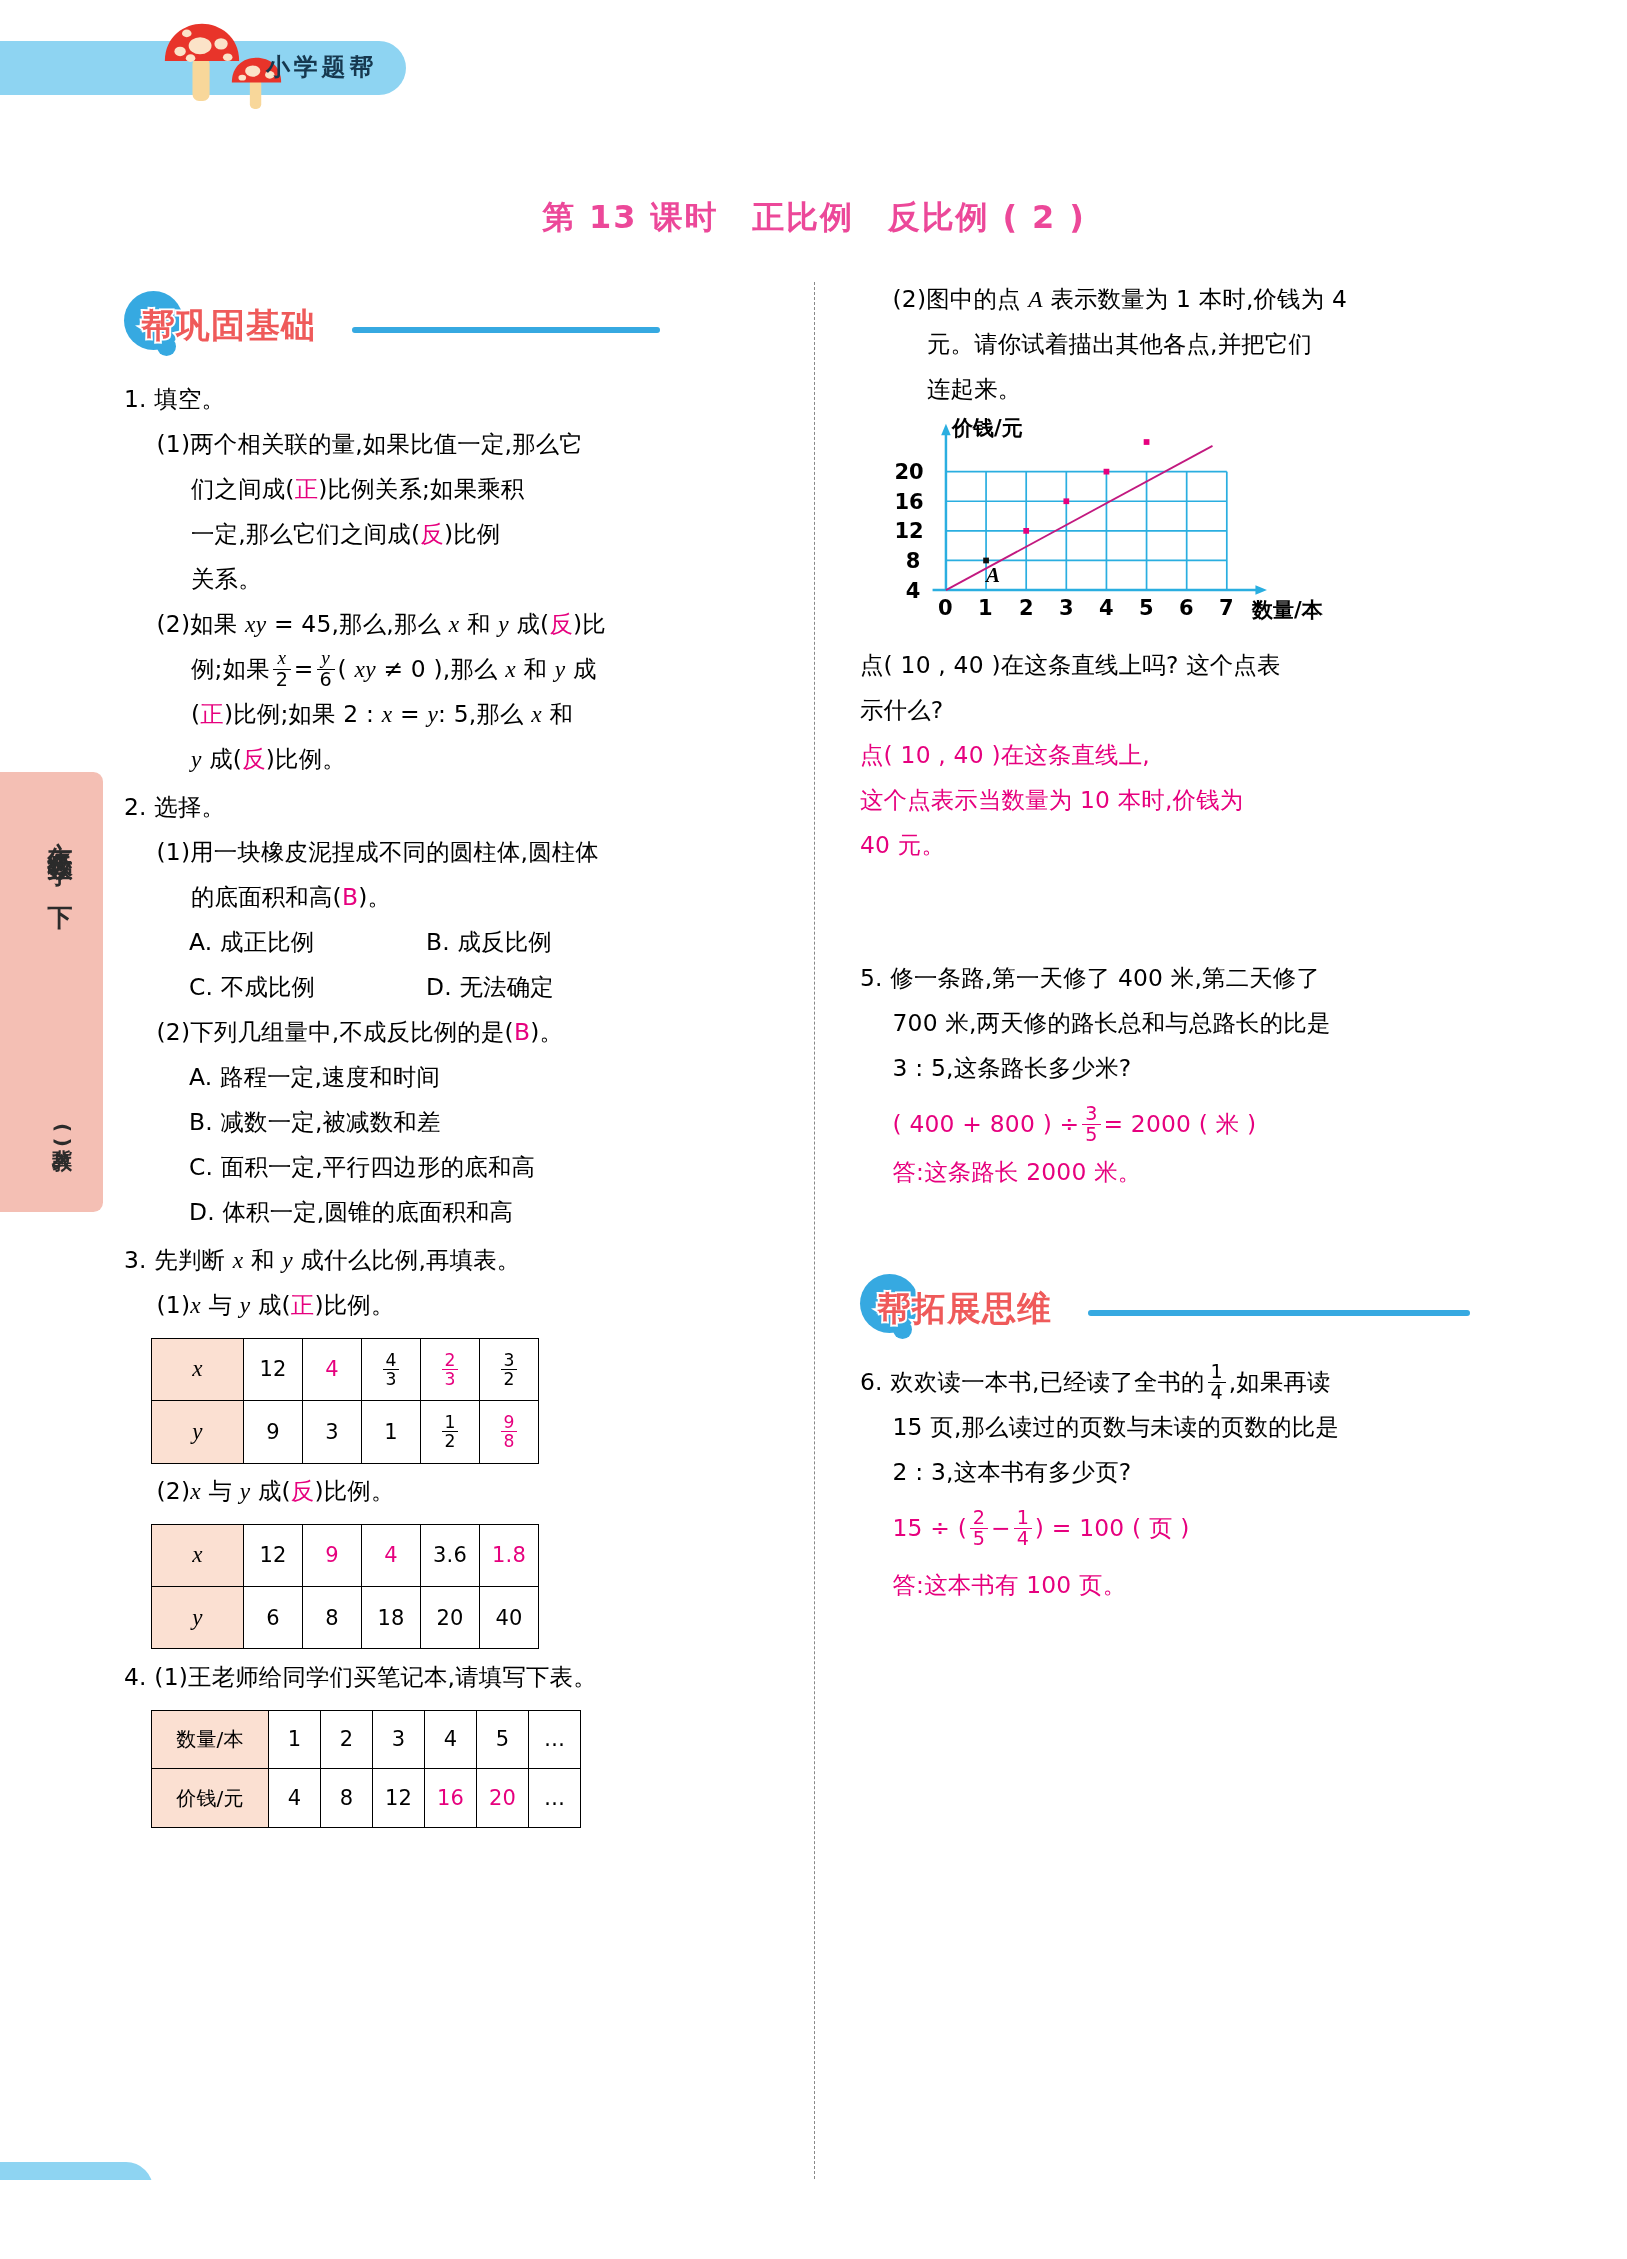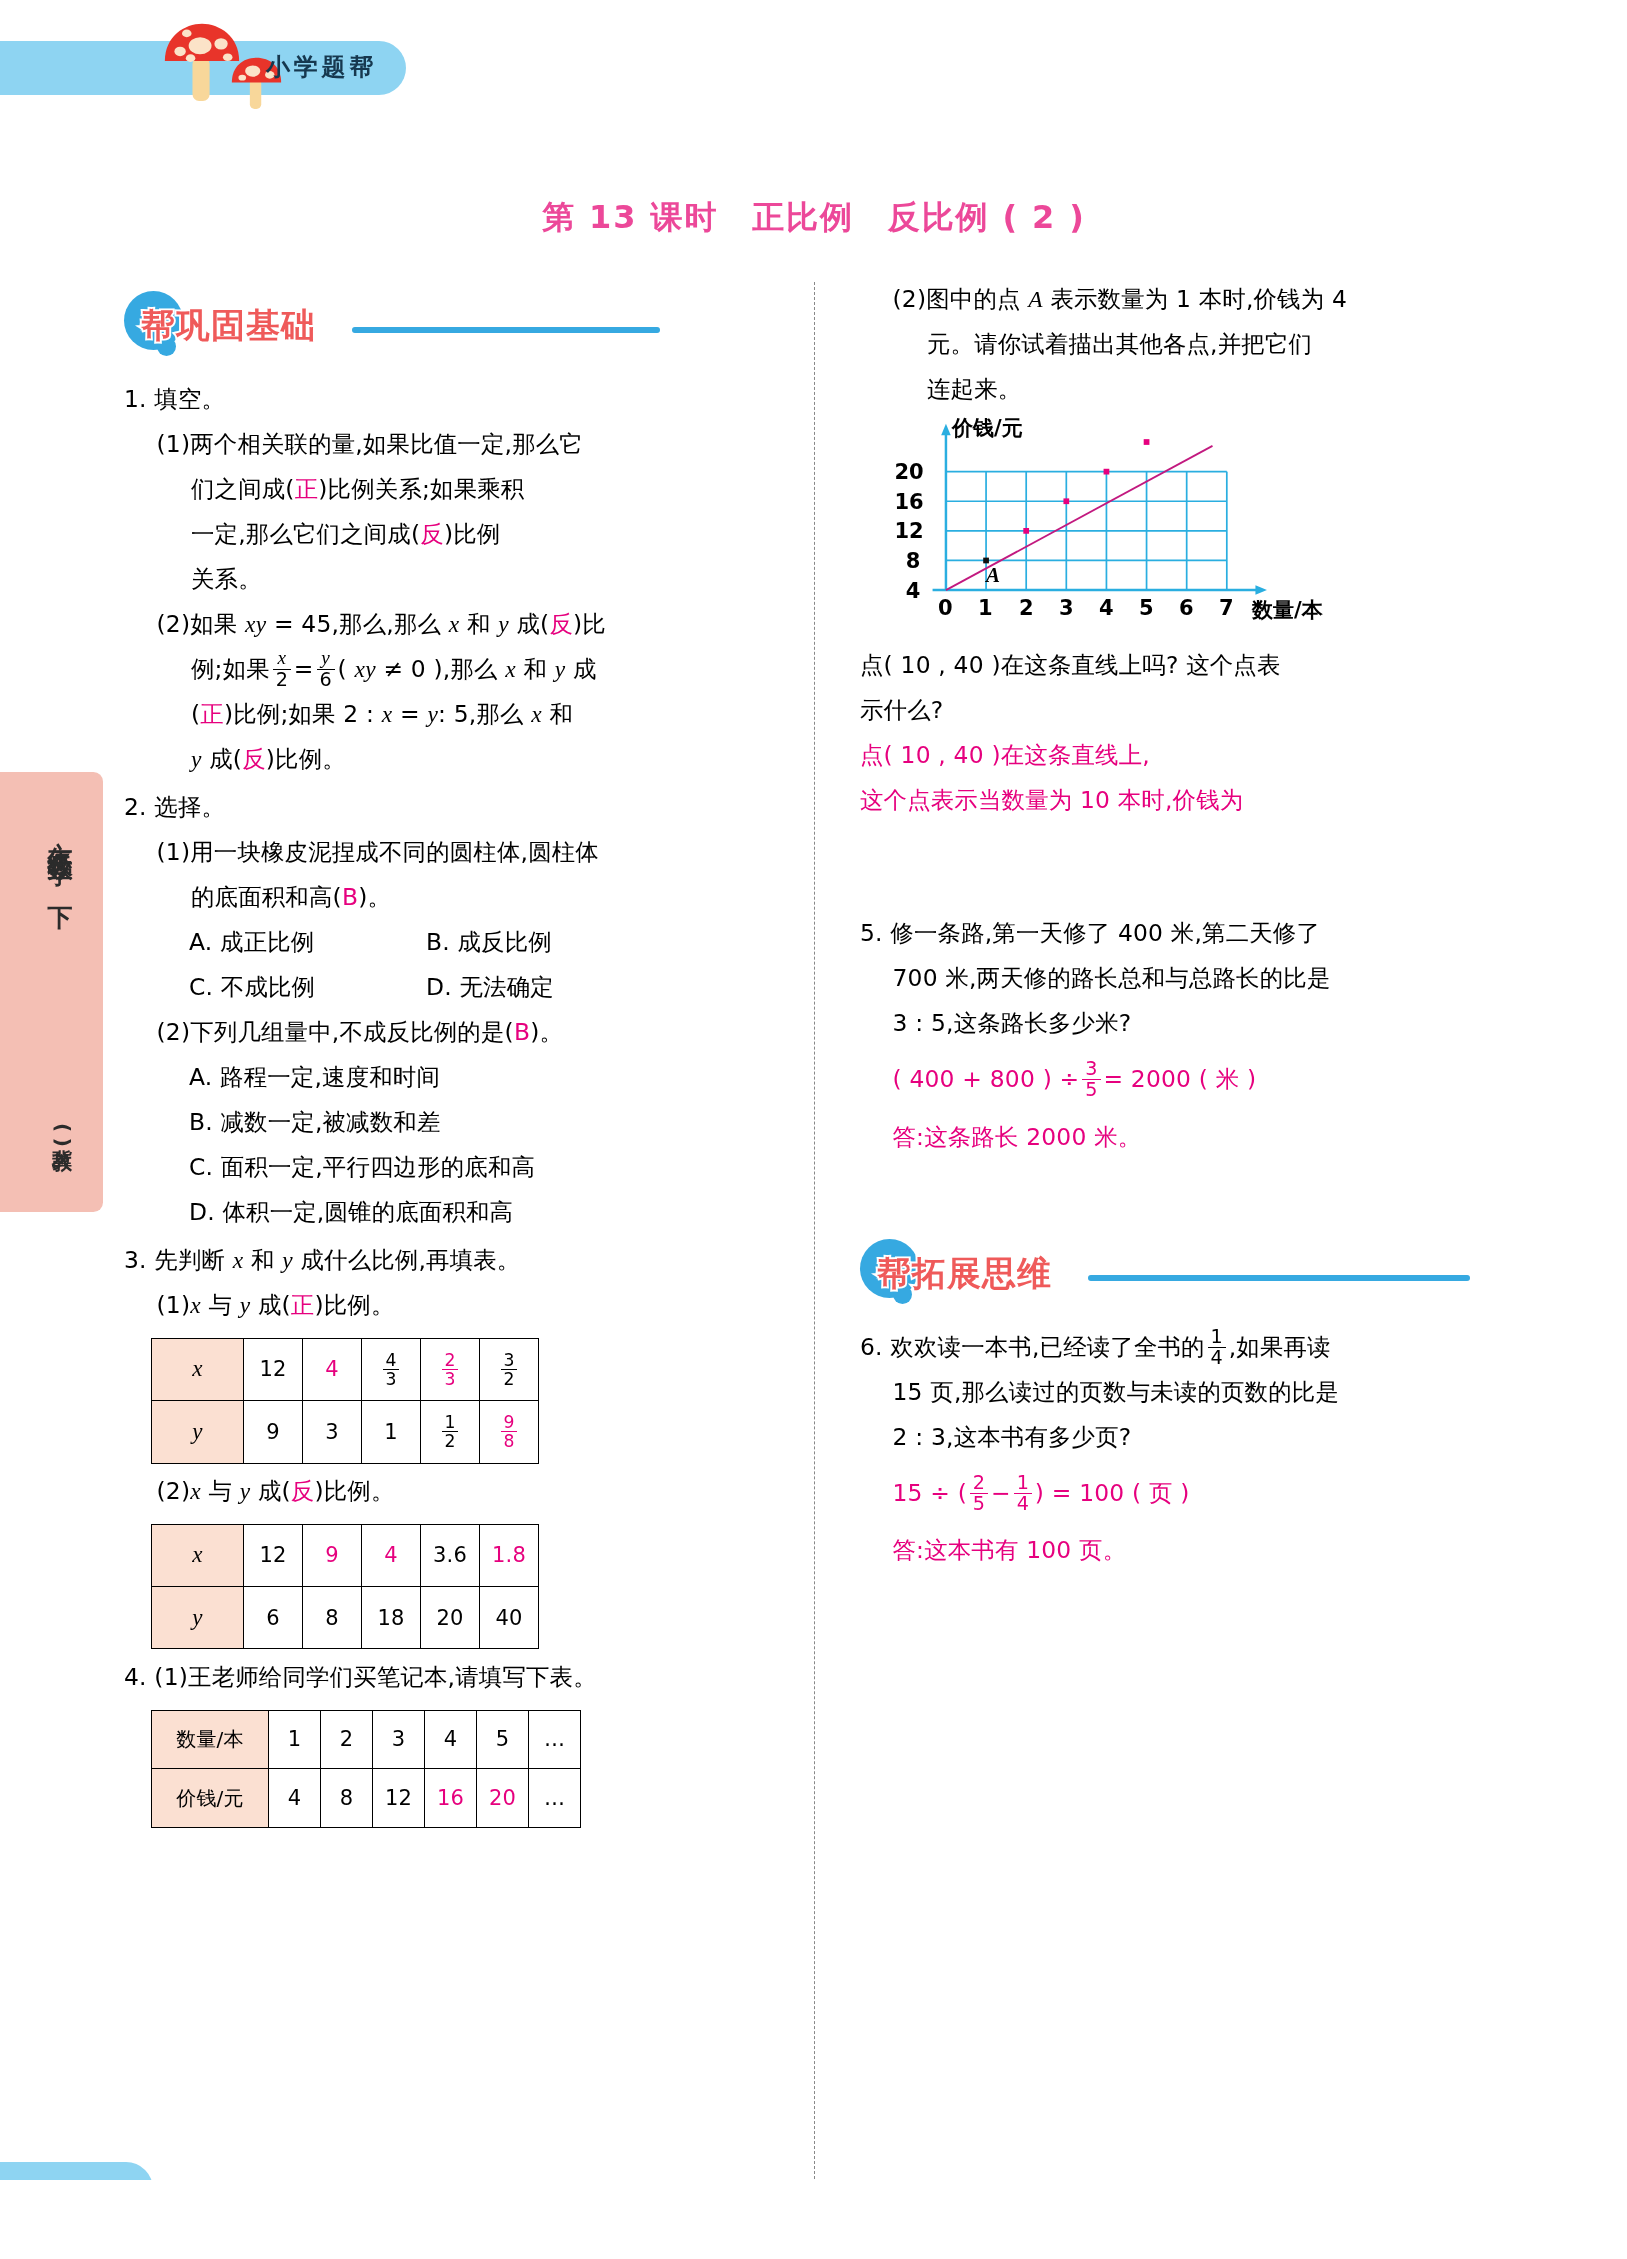--- a/index.html
+++ b/index.html
@@ -409,28 +409,29 @@
       <div class="xtick" style="left:237px; top:178px;">5</div>
       <div class="xtick" style="left:277px; top:178px;">6</div>
       <div class="xtick" style="left:317px; top:178px;">7</div>
     </div>
 
     <div class="q">
       <div>点( 10 , 40 )在这条直线上吗? 这个点表</div>
       <div>示什么?</div>
       <div class="ans">点( 10 , 40 )在这条直线上,</div>
       <div class="ans">这个点表示当数量为 10 本时,价钱为</div>
+      <div class="ans">40 元。</div>
     </div>
 
     <div class="q" style="margin-top:88px;">
       <div><span>5.</span> <span>修一条路,第一天修了 400 米,第二天修了</span></div>
       <div class="hang">700 米,两天修的路长总和与总路长的比是</div>
       <div class="hang">3 : 5,这条路长多少米?</div>
       <div class="hang ans" style="margin-top:11.5px;"><span>( 400 + 800 ) ÷</span><span class="frac"><span class="num">3</span><span class="den">5</span></span><span>= 2000 ( 米 )</span></div>
-      <div class="hang ans" style="margin-top:13px;">答:这条路长 2000 米。</div>
+      <div class="hang ans" style="margin-top:3px;">答:这条路长 2000 米。</div>
     </div>
 
     <div class="sect" style="margin-top:75px;">
       <div class="sect-circle"></div>
       <div class="sect-label"><span>帮</span><span>拓展思维</span></div>
       <div class="sect-rule" style="width:382px;"></div>
     </div>
 
     <div class="q">
       <div><span>6.</span> <span>欢欢读一本书,已经读了全书的</span><span class="frac"><span class="num">1</span><span class="den">4</span></span><span>,如果再读</span></div>

